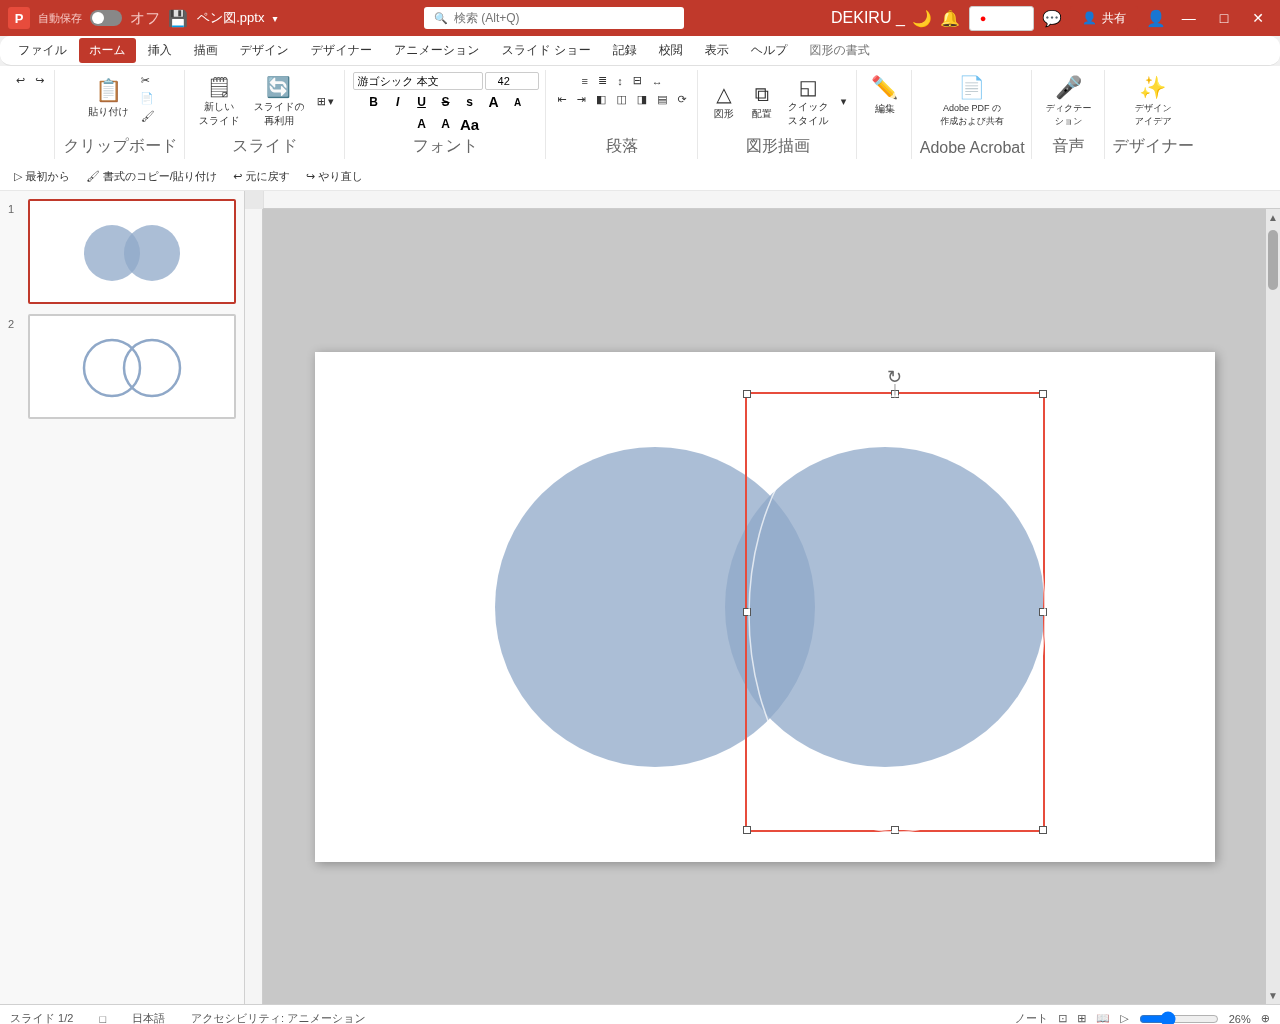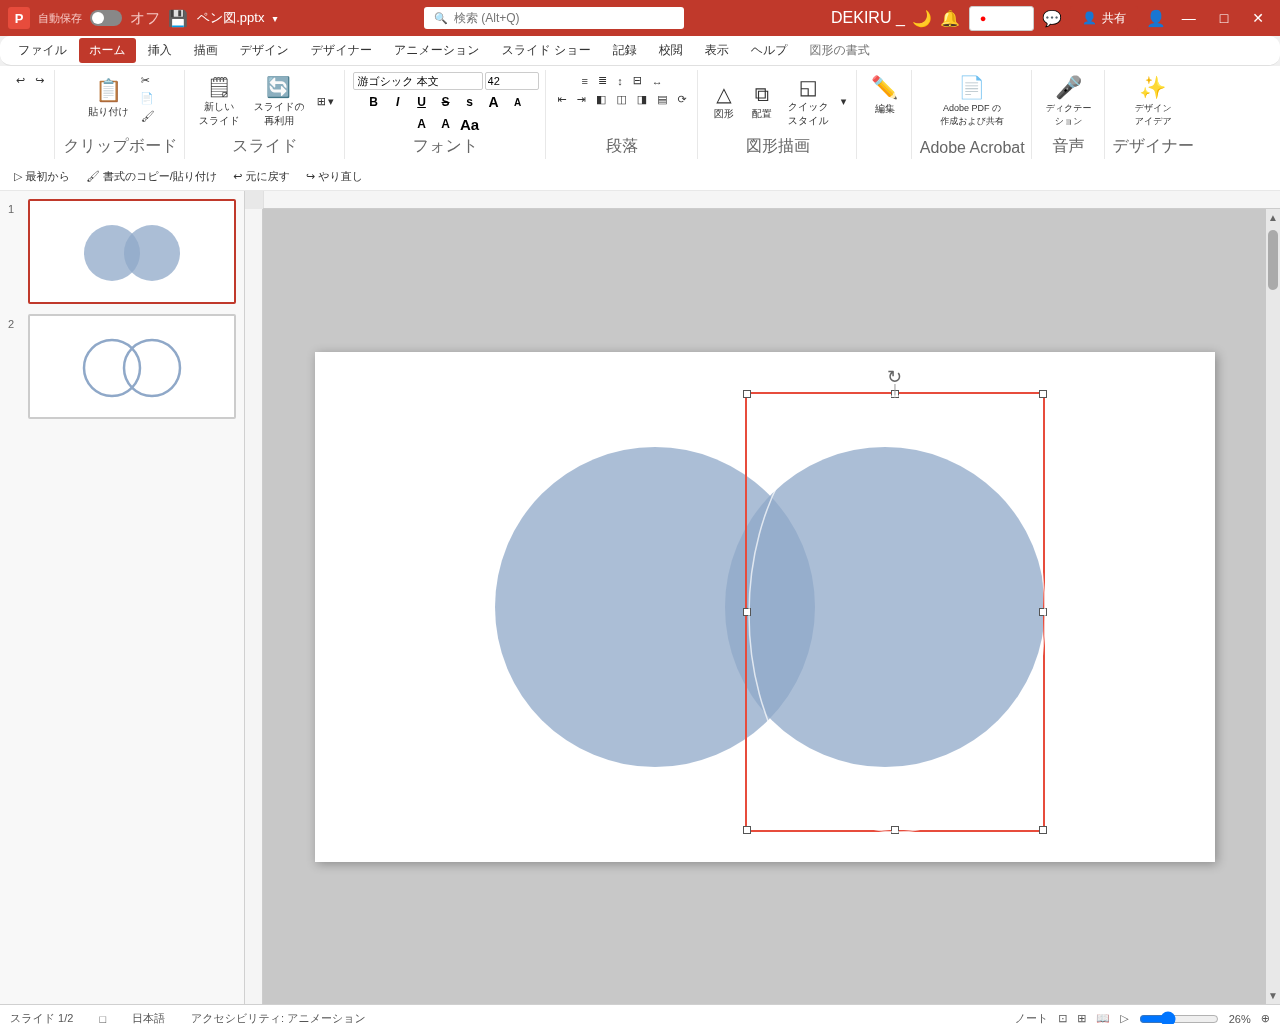--- a/index.html
+++ b/index.html
@@ -327,21 +327,21 @@
         <span>⊞</span>
         <span>▾</span>
       </div>
     </div>
     <span class="ribbon-group-label">スライド</span>
   </div>
 
   <div class="ribbon-group">
     <div class="ribbon-row">
       <input class="font-selector" type="text" style="border: 1px solid rgb(204, 204, 204); border-radius: 2px; padding: 2px 4px; font-size: 11px; width: 130px;" value="游ゴシック 本文">
-      <input class="font-size-selector" type="text" style="border: 1px solid rgb(204, 204, 204); border-radius: 2px; padding: 2px 2px; font-size: 11px; width: 54px;" value="42">
+      <input class="font-size-selector" type="text" style="border: 1px solid rgb(204, 204, 204); border-radius: 2px; padding: 2px 12px; font-size: 11px; width: 54px;" value="42">
     </div>
     <div class="ribbon-row">
       <div class="format-btn" style="font-weight:bold;">
           <span>B</span>
         </div>
       <div class="format-btn" style="font-style:italic;">
           <span>I</span>
         </div>
       <div class="format-btn" style="text-decoration:underline;">
           <span>U</span>

